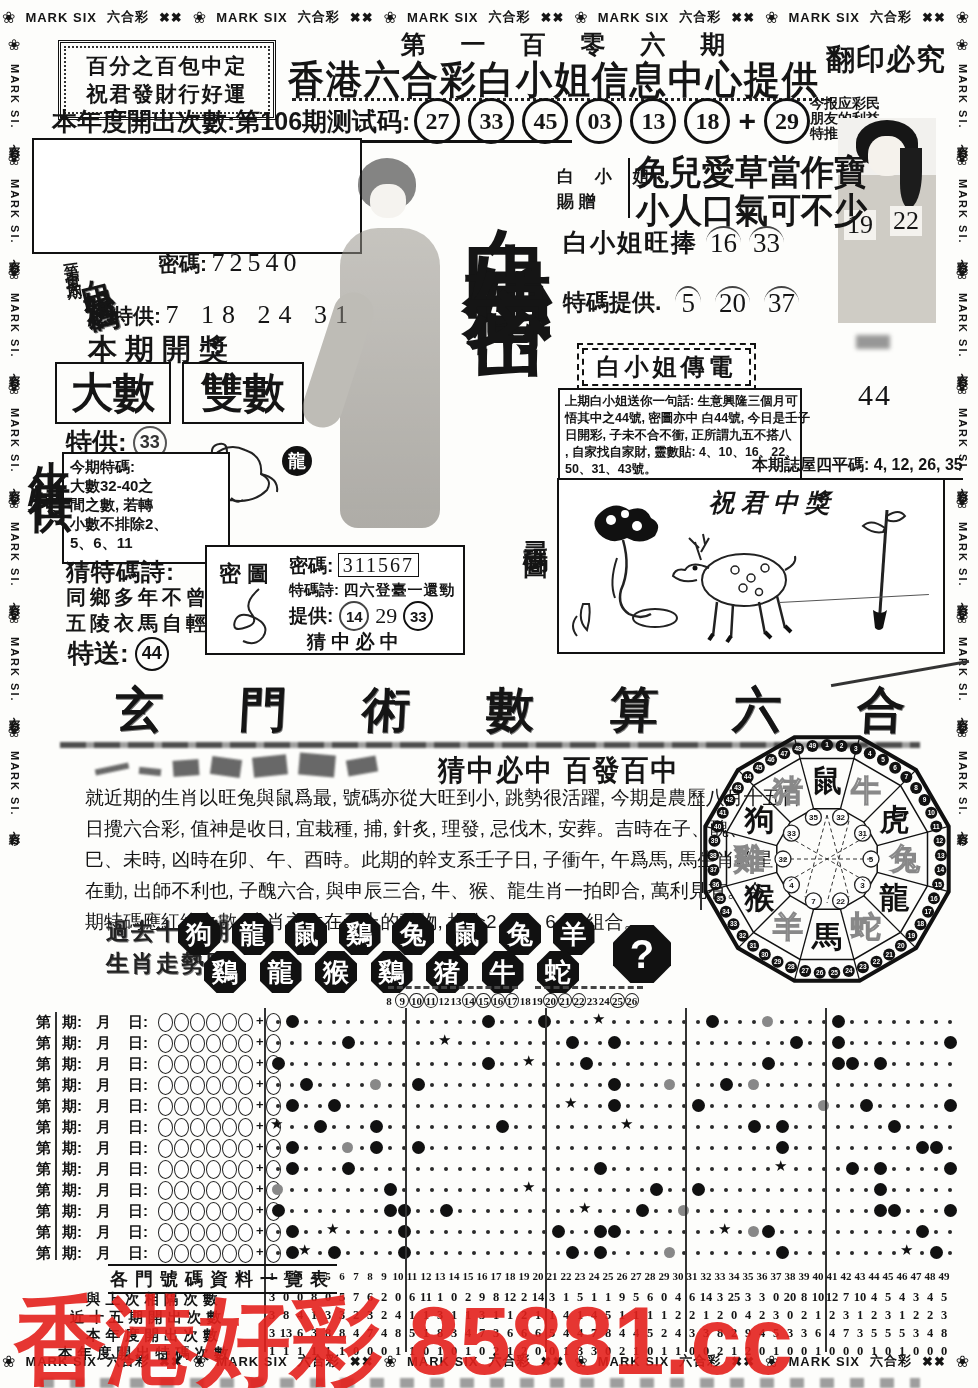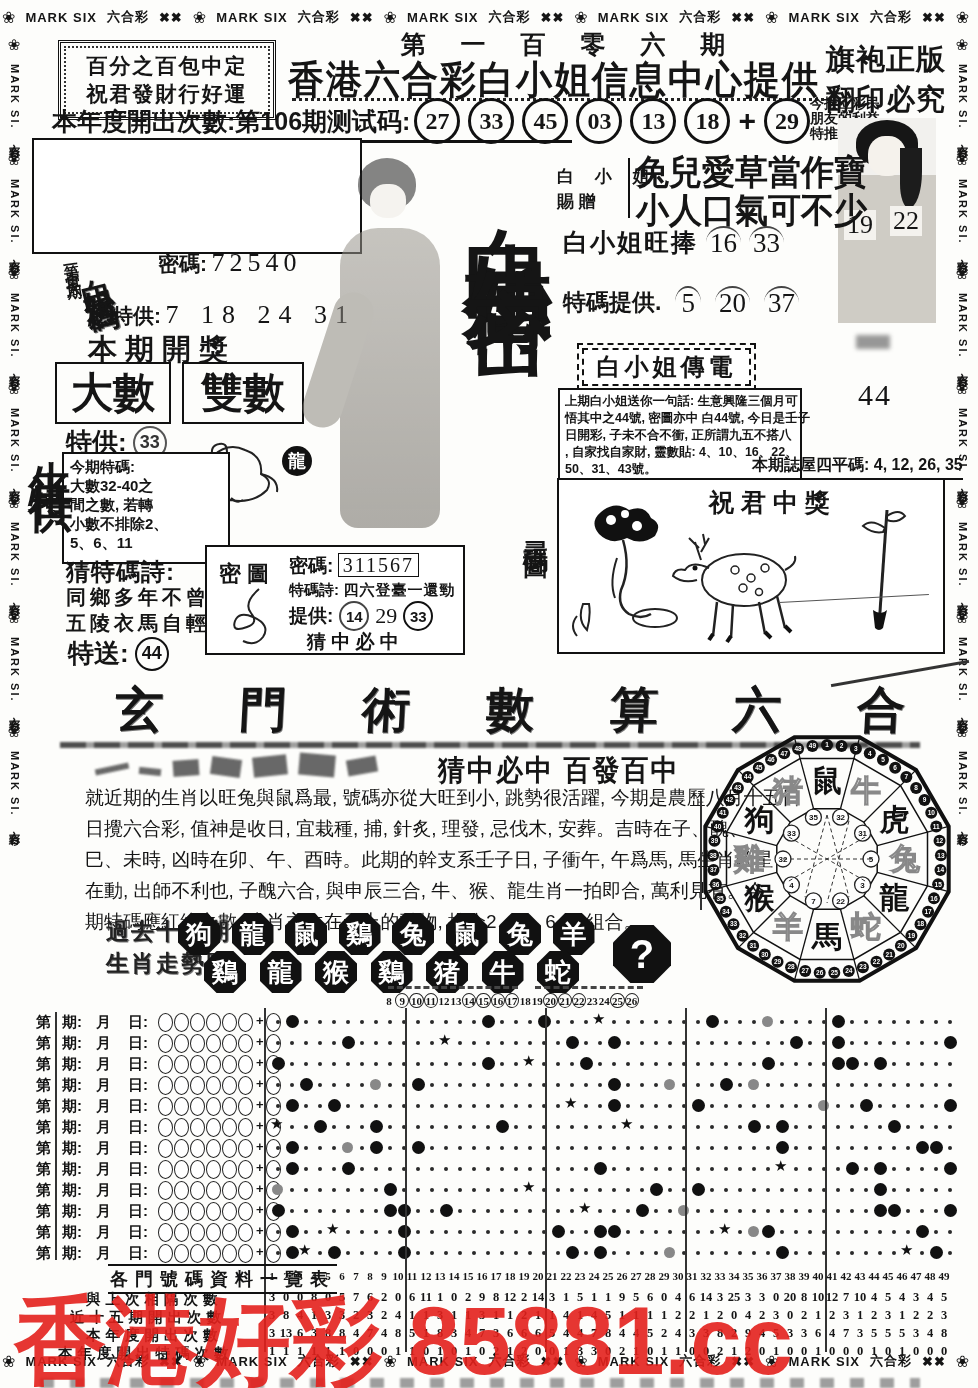--- a/index.html
+++ b/index.html
@@ -133,21 +133,20 @@
     <div class="bold" style="font-size:21px;letter-spacing:2px;">百分之百包中定</div>
     <div class="bold" style="font-size:21px;letter-spacing:2px;">祝君發財行好運</div>
   </div>
 
   <div class="abs bold" style="left:330px;top:28px;width:480px;text-align:center;font-size:25px;letter-spacing:14px;">第 一 百 零 六 期</div>
 
   <div class="abs bold" style="left:288px;top:56px;width:560px;font-size:36px;white-space:nowrap;letter-spacing:2px;transform:scaleY(1.08);">香港六合彩白小姐信息中心提供</div>
   <div class="abs" style="left:292px;top:98px;width:540px;border-top:3px dotted #222;"></div>
 
   <div class="abs bold" style="left:806px;top:40px;width:160px;text-align:center;">
-    <div style="font-size:29px;letter-spacing:1px;">旗袍正版</div>
     <div style="font-size:29px;letter-spacing:1px;">翻印必究</div>
   </div>
 
   <div class="abs" style="left:52px;top:98px;width:760px;height:46px;display:flex;align-items:center;">
     <span class="bold" style="font-size:25px;white-space:nowrap;">本年度開出次數:第106期测试码:</span>
     <span id="test-numbers" style="display:inline-flex;align-items:center;">
         <span class="cnum">27</span>
         <span class="cnum">33</span>
         <span class="cnum">45</span>
         <span class="cnum">03</span>
@@ -292,21 +291,21 @@
   <div class="abs dbox" style="left:558px;top:388px;width:230px;height:82px;padding:3px 5px;background:#fff;">
     <div class="bold" style="font-size:12.5px;white-space:nowrap;">上期白小姐送你一句話: 生意興隆三個月可</div>
     <div class="bold" style="font-size:12.5px;white-space:nowrap;">悟其中之44號, 密圖亦中 白44號, 今日是壬子</div>
     <div class="bold" style="font-size:12.5px;white-space:nowrap;">日開彩, 子未不合不衝, 正所謂九五不搭八</div>
     <div class="bold" style="font-size:12.5px;white-space:nowrap;">, 自家找自家財, 靈數貼: 4、10、16、22、</div>
     <div class="bold" style="font-size:12.5px;white-space:nowrap;">50、31、43號。</div>
   </div>
 
   <div class="abs bold" style="left:752px;top:455px;font-size:16px;border-bottom:2px solid #111;padding-bottom:2px;white-space:nowrap;">本期誌屋四平碼: 4, 12, 26, 35</div>
 
-  <div class="abs dbox" style="left:557px;top:478px;width:384px;height:172px;background:#fff;overflow:hidden;">
+  <div class="abs dbox" style="left:557px;top:478px;width:384px;height:172px;background:#fff;overflow:hidden;font-style:italic;">
     <span class="abs bold" style="left:150px;top:6px;font-size:25px;">祝 君 中 獎</span>
     <svg class="abs" style="left:80px;top:28px;" width="200" height="140" viewBox="0 0 200 140">
       <ellipse cx="105" cy="72" rx="42" ry="26" fill="none" stroke="#222" stroke-width="2"></ellipse>
       <path d="M70 60 Q52 52 46 62 Q36 60 34 68 Q44 76 58 72" fill="none" stroke="#222" stroke-width="2"></path>
       <path d="M62 52 L56 34 M60 40 L50 30 M62 44 L70 30 M66 36 L64 26" stroke="#222" stroke-width="2" fill="none"></path>
       <circle cx="56" cy="60" r="2.5" fill="#111"></circle>
       <path d="M78 94 L74 128 M94 96 L92 130 M120 94 L126 126 M138 88 L146 120" stroke="#222" stroke-width="2.5" fill="none"></path>
       <path d="M74 126 l-4 6 M92 128 l-4 6 M126 124 l6 6 M146 118 l6 6" stroke="#111" stroke-width="4" fill="none"></path>
       <path d="M146 62 Q158 56 156 48" fill="none" stroke="#222" stroke-width="2"></path>
       <circle cx="96" cy="62" r="4" fill="none" stroke="#222" stroke-width="1.5"></circle>

